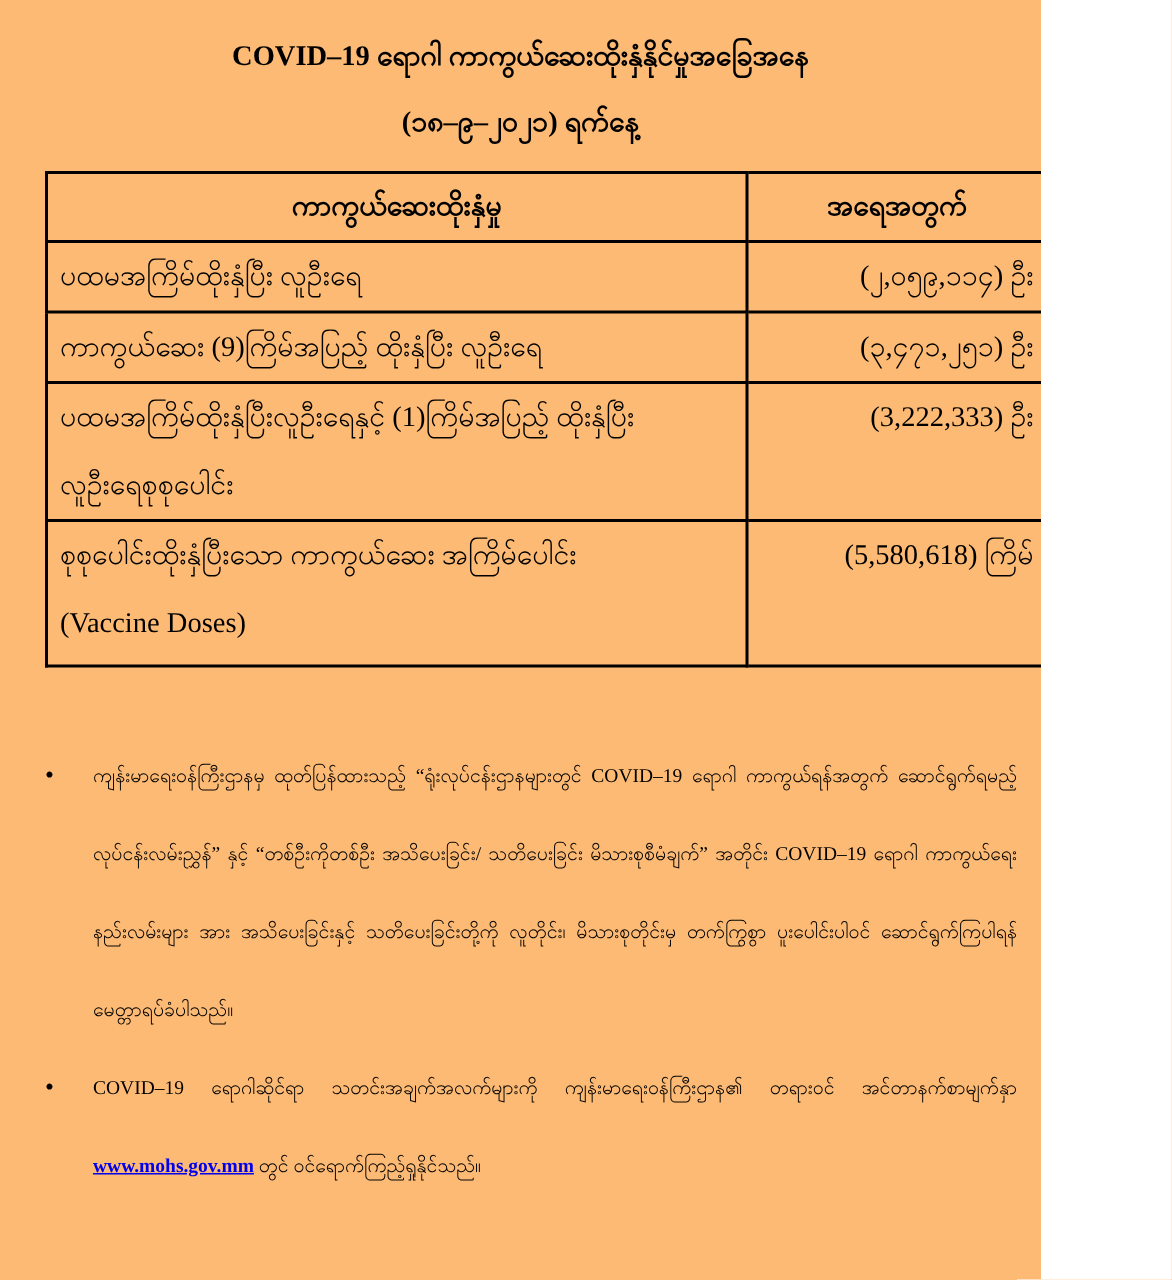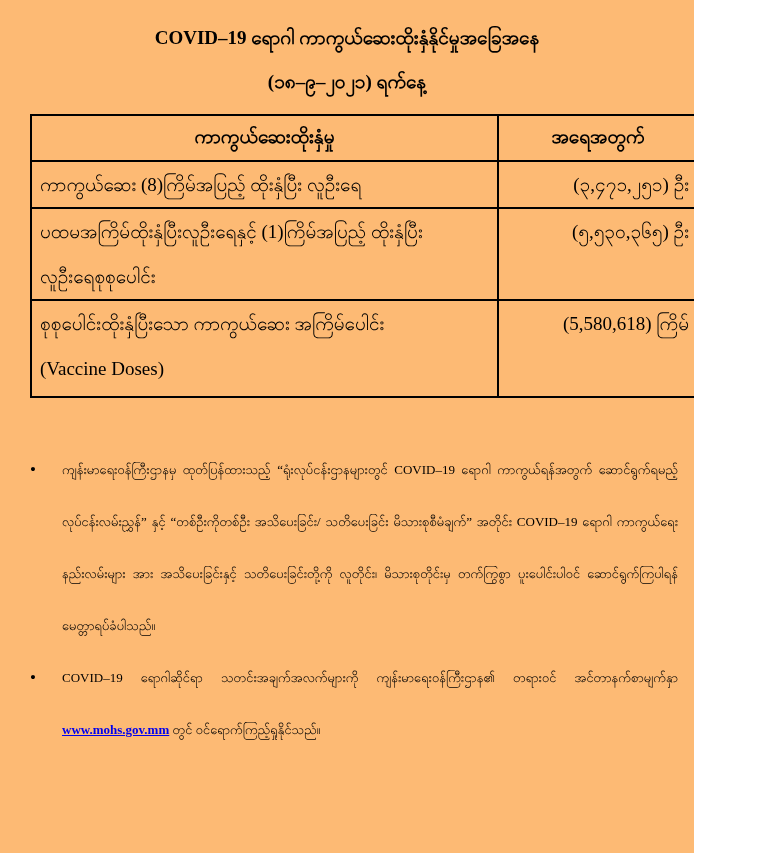--- a/index.html
+++ b/index.html
@@ -90,30 +90,36 @@
         <col class="c1">
         <col class="c2">
       </colgroup>
     <tbody>
         <tr>
       <th>ကာကွယ်ဆေးထိုးနှံမှု</th>
       <th>အရေအတွက်</th>
     </tr>
     <tr class="r-single">
       <td class="label-cell">
-        <div class="lline">ကာကွယ်ဆေး (8)ကြိမ်အပြည့် ထိုးနှံပြီး လူဦးရေ</div>
+        <div class="lline">ပထမအကြိမ်ထိုးနှံပြီး လူဦးရေ</div>
+      </td>
+      <td class="value-cell">(၂,၀၅၉,၁၁၄) ဦး</td>
+    </tr>
+    <tr class="r-single">
+      <td class="label-cell">
+        <div class="lline">ကာကွယ်ဆေး (9)ကြိမ်အပြည့် ထိုးနှံပြီး လူဦးရေ</div>
       </td>
       <td class="value-cell">(၃,၄၇၁,၂၅၁) ဦး</td>
     </tr>
     <tr class="r-double">
       <td class="label-cell">
         <div class="lline">ပထမအကြိမ်ထိုးနှံပြီးလူဦးရေနှင့် (1)ကြိမ်အပြည့် ထိုးနှံပြီး</div>
         <div class="lline">လူဦးရေစုစုပေါင်း</div>
       </td>
-      <td class="value-cell">(၅,၅၃၀,၃၆၅) ဦး</td>
+      <td class="value-cell">(3,222,333) ဦး</td>
     </tr>
     <tr class="r-last">
       <td class="label-cell">
         <div class="lline">စုစုပေါင်းထိုးနှံပြီးသော ကာကွယ်ဆေး အကြိမ်ပေါင်း</div>
         <div class="lline">(Vaccine Doses)</div>
       </td>
       <td class="value-cell">(5,580,618) ကြိမ်</td>
     </tr>
   </tbody>
     </table>

